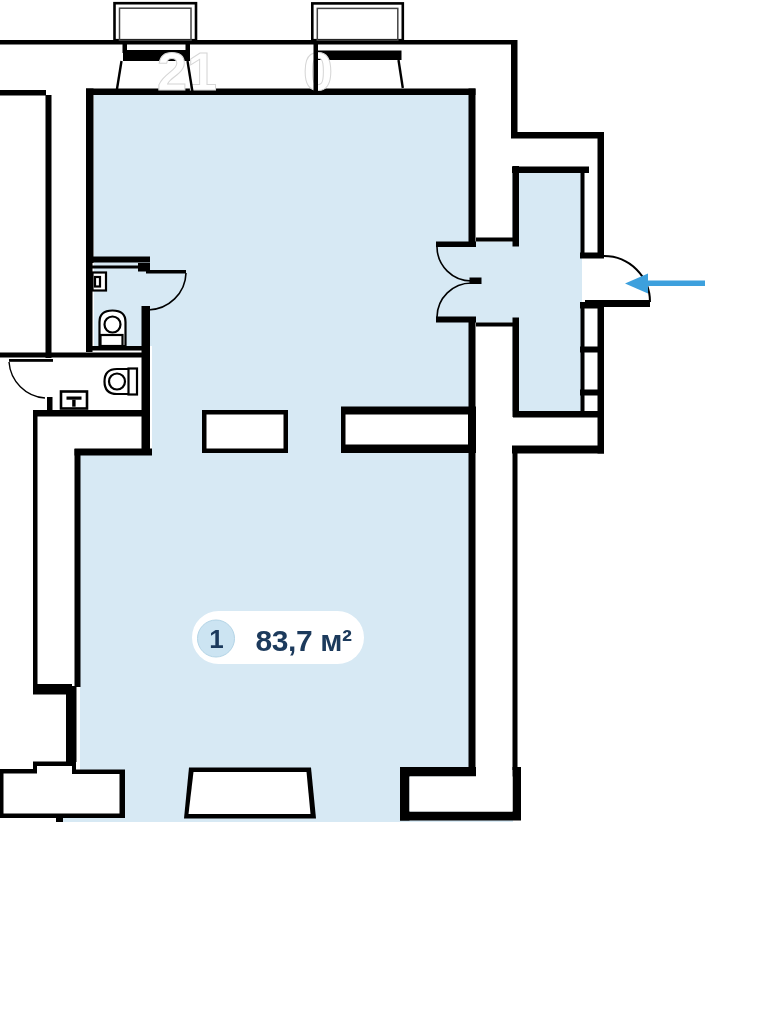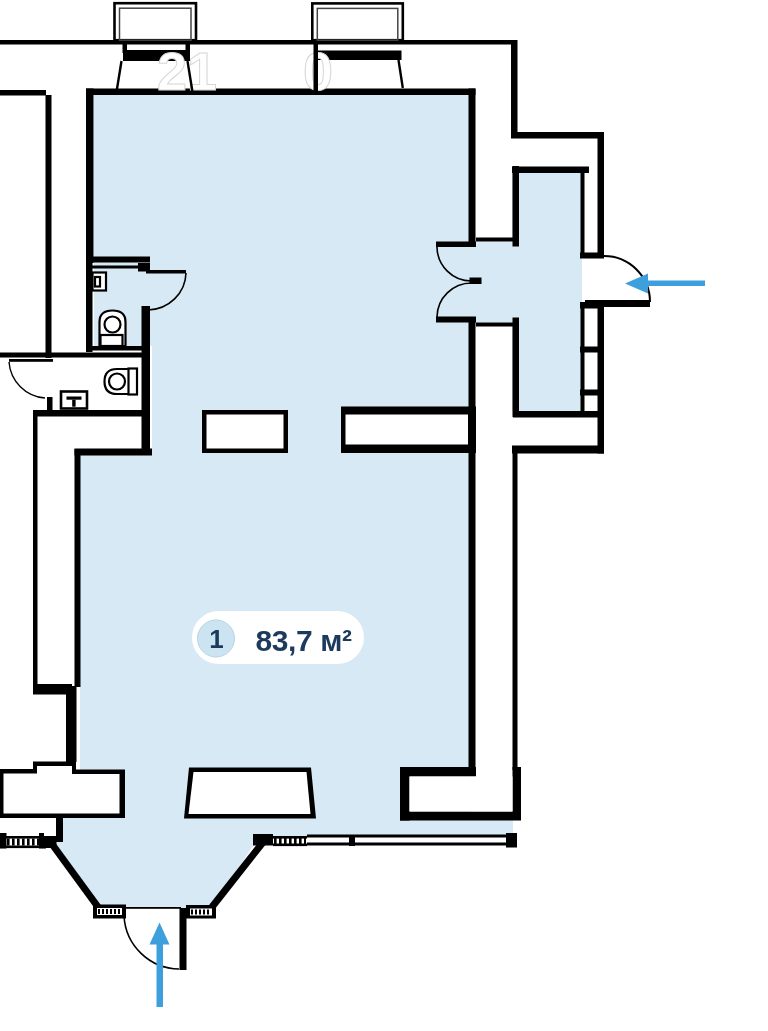--- a/index.html
+++ b/index.html
@@ -1,16 +1,16 @@
 <!DOCTYPE html>
 <html><head>
 <meta charset="utf-8">
 <style>
   html,body{margin:0;padding:0;background:#ffffff;}
-  .wrap{width:768px;height:1031px;position:relative;overflow:hidden;background:#0f766e;}
+  .wrap{width:768px;height:822px;position:relative;overflow:hidden;background:#0f766e;}
   svg{display:block;}
   text{font-family:"Liberation Sans", sans-serif;}
 </style>
 </head>
 <body>
 
 <div class="wrap">
 <svg width="768" height="1031" viewBox="0 0 768 1031" fill="none">
 
   <rect x="0" y="0" width="768" height="1031" fill="#ffffff"></rect>

